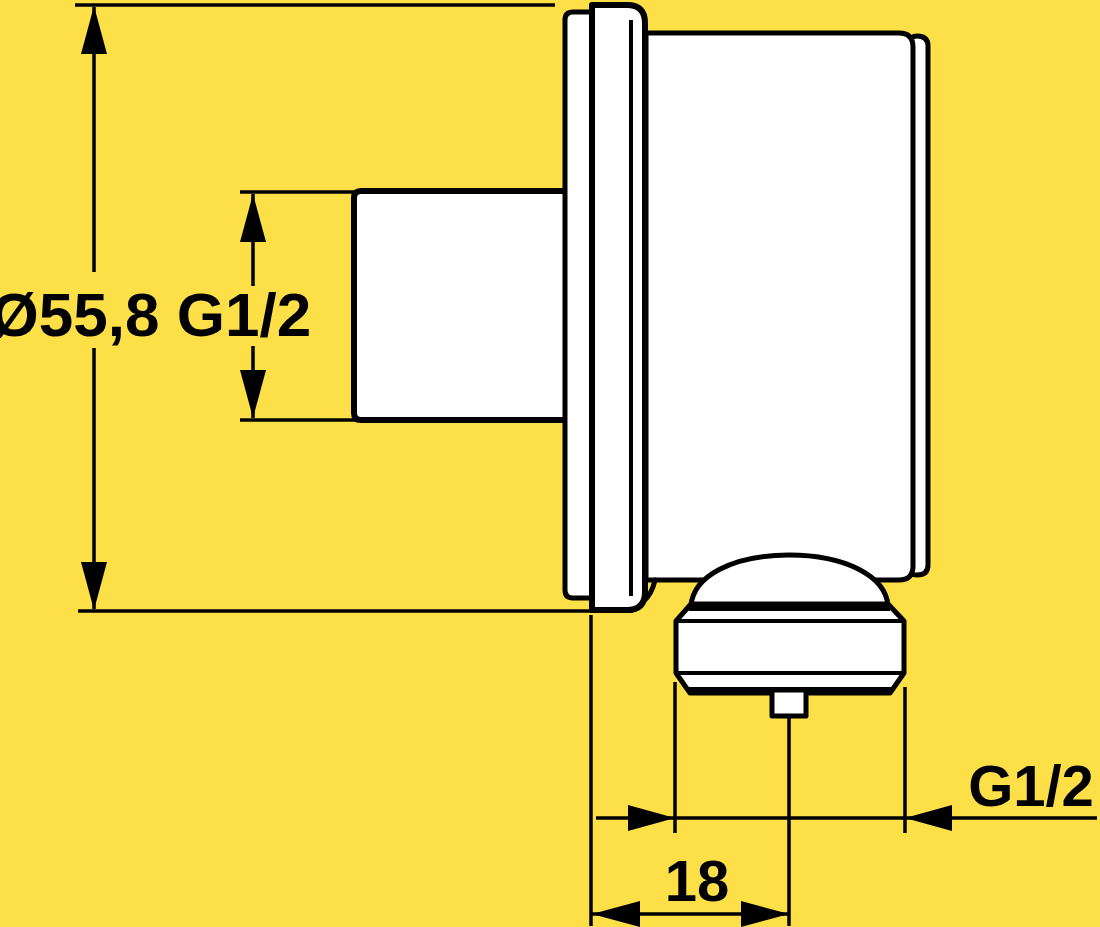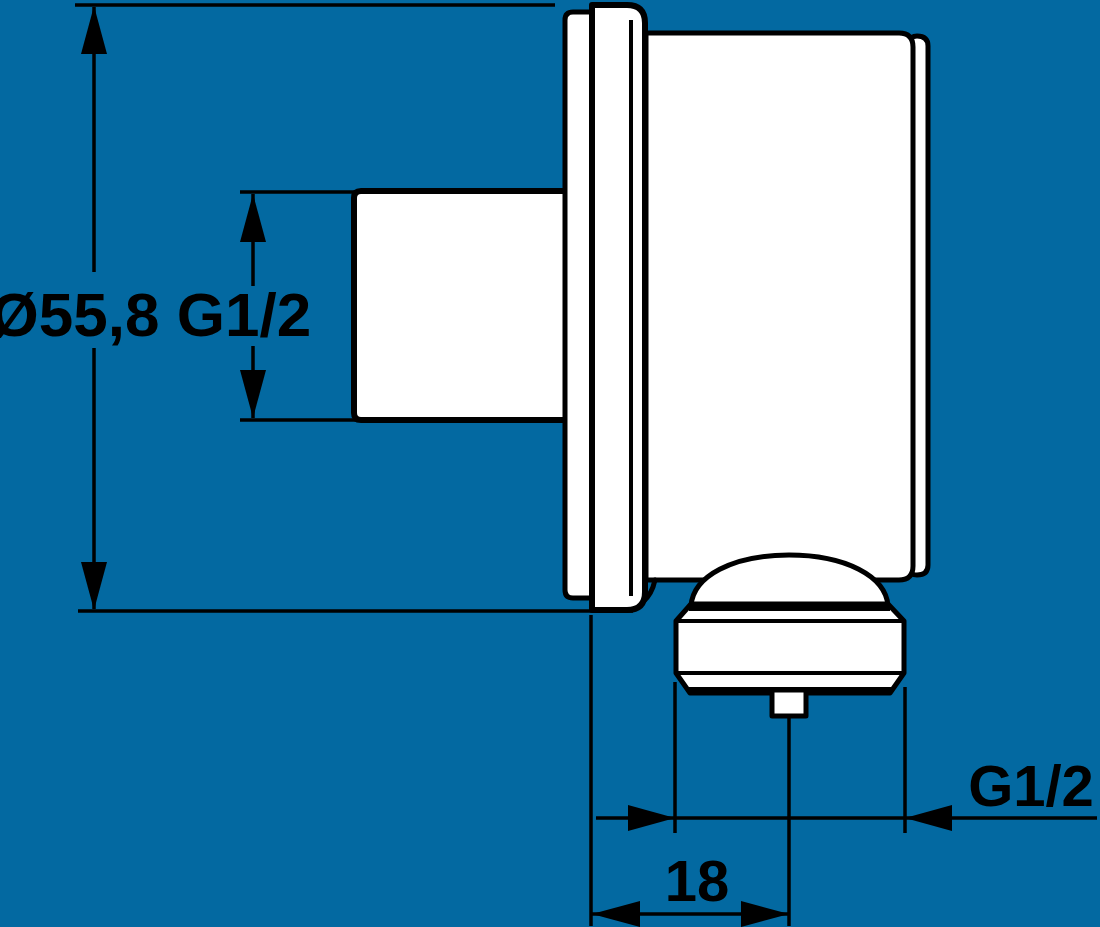--- a/index.html
+++ b/index.html
@@ -4,21 +4,21 @@
 <style>
   html, body {
     margin: 0;
     padding: 0;
     background: #ffffff;
   }
   .canvas {
     width: 1100px;
     height: 927px;
     position: relative;
-    background: #0369a1;
+    background: #fde047;
     overflow: hidden;
   }
   svg {
     display: block;
   }
   .outline {
     fill: #ffffff;
     stroke: #000000;
     stroke-width: 5;
     stroke-linejoin: round;

